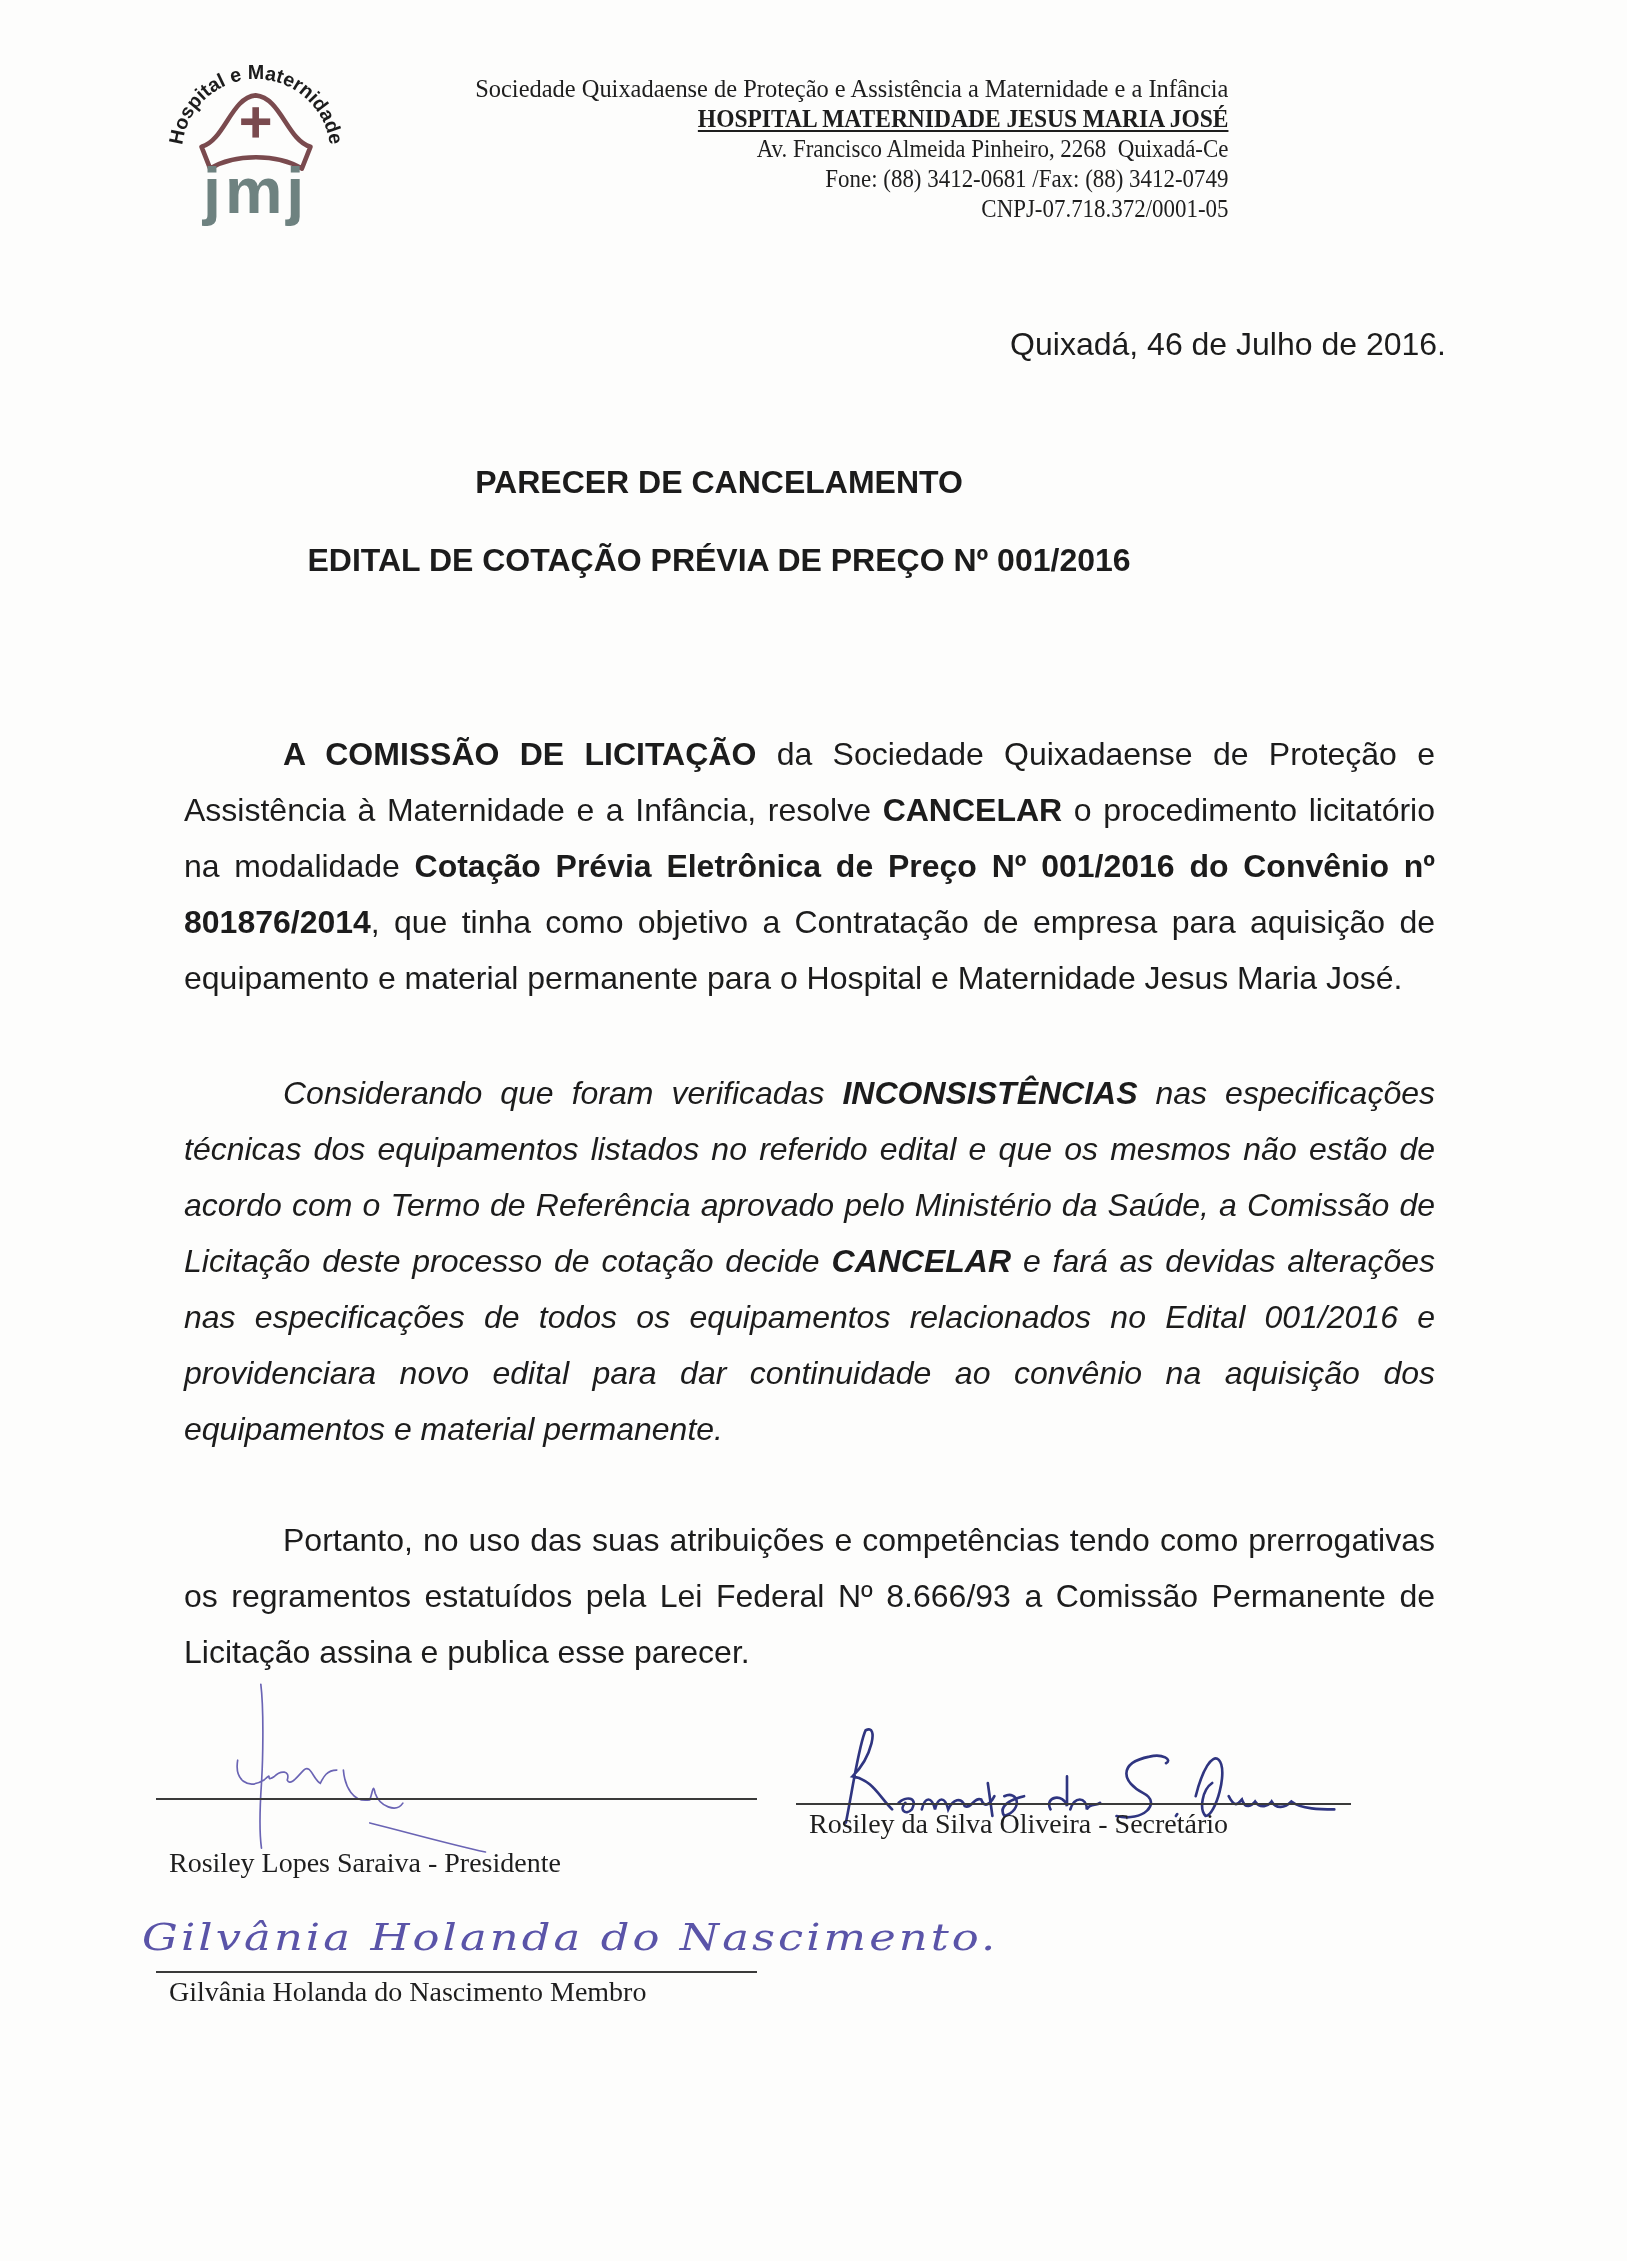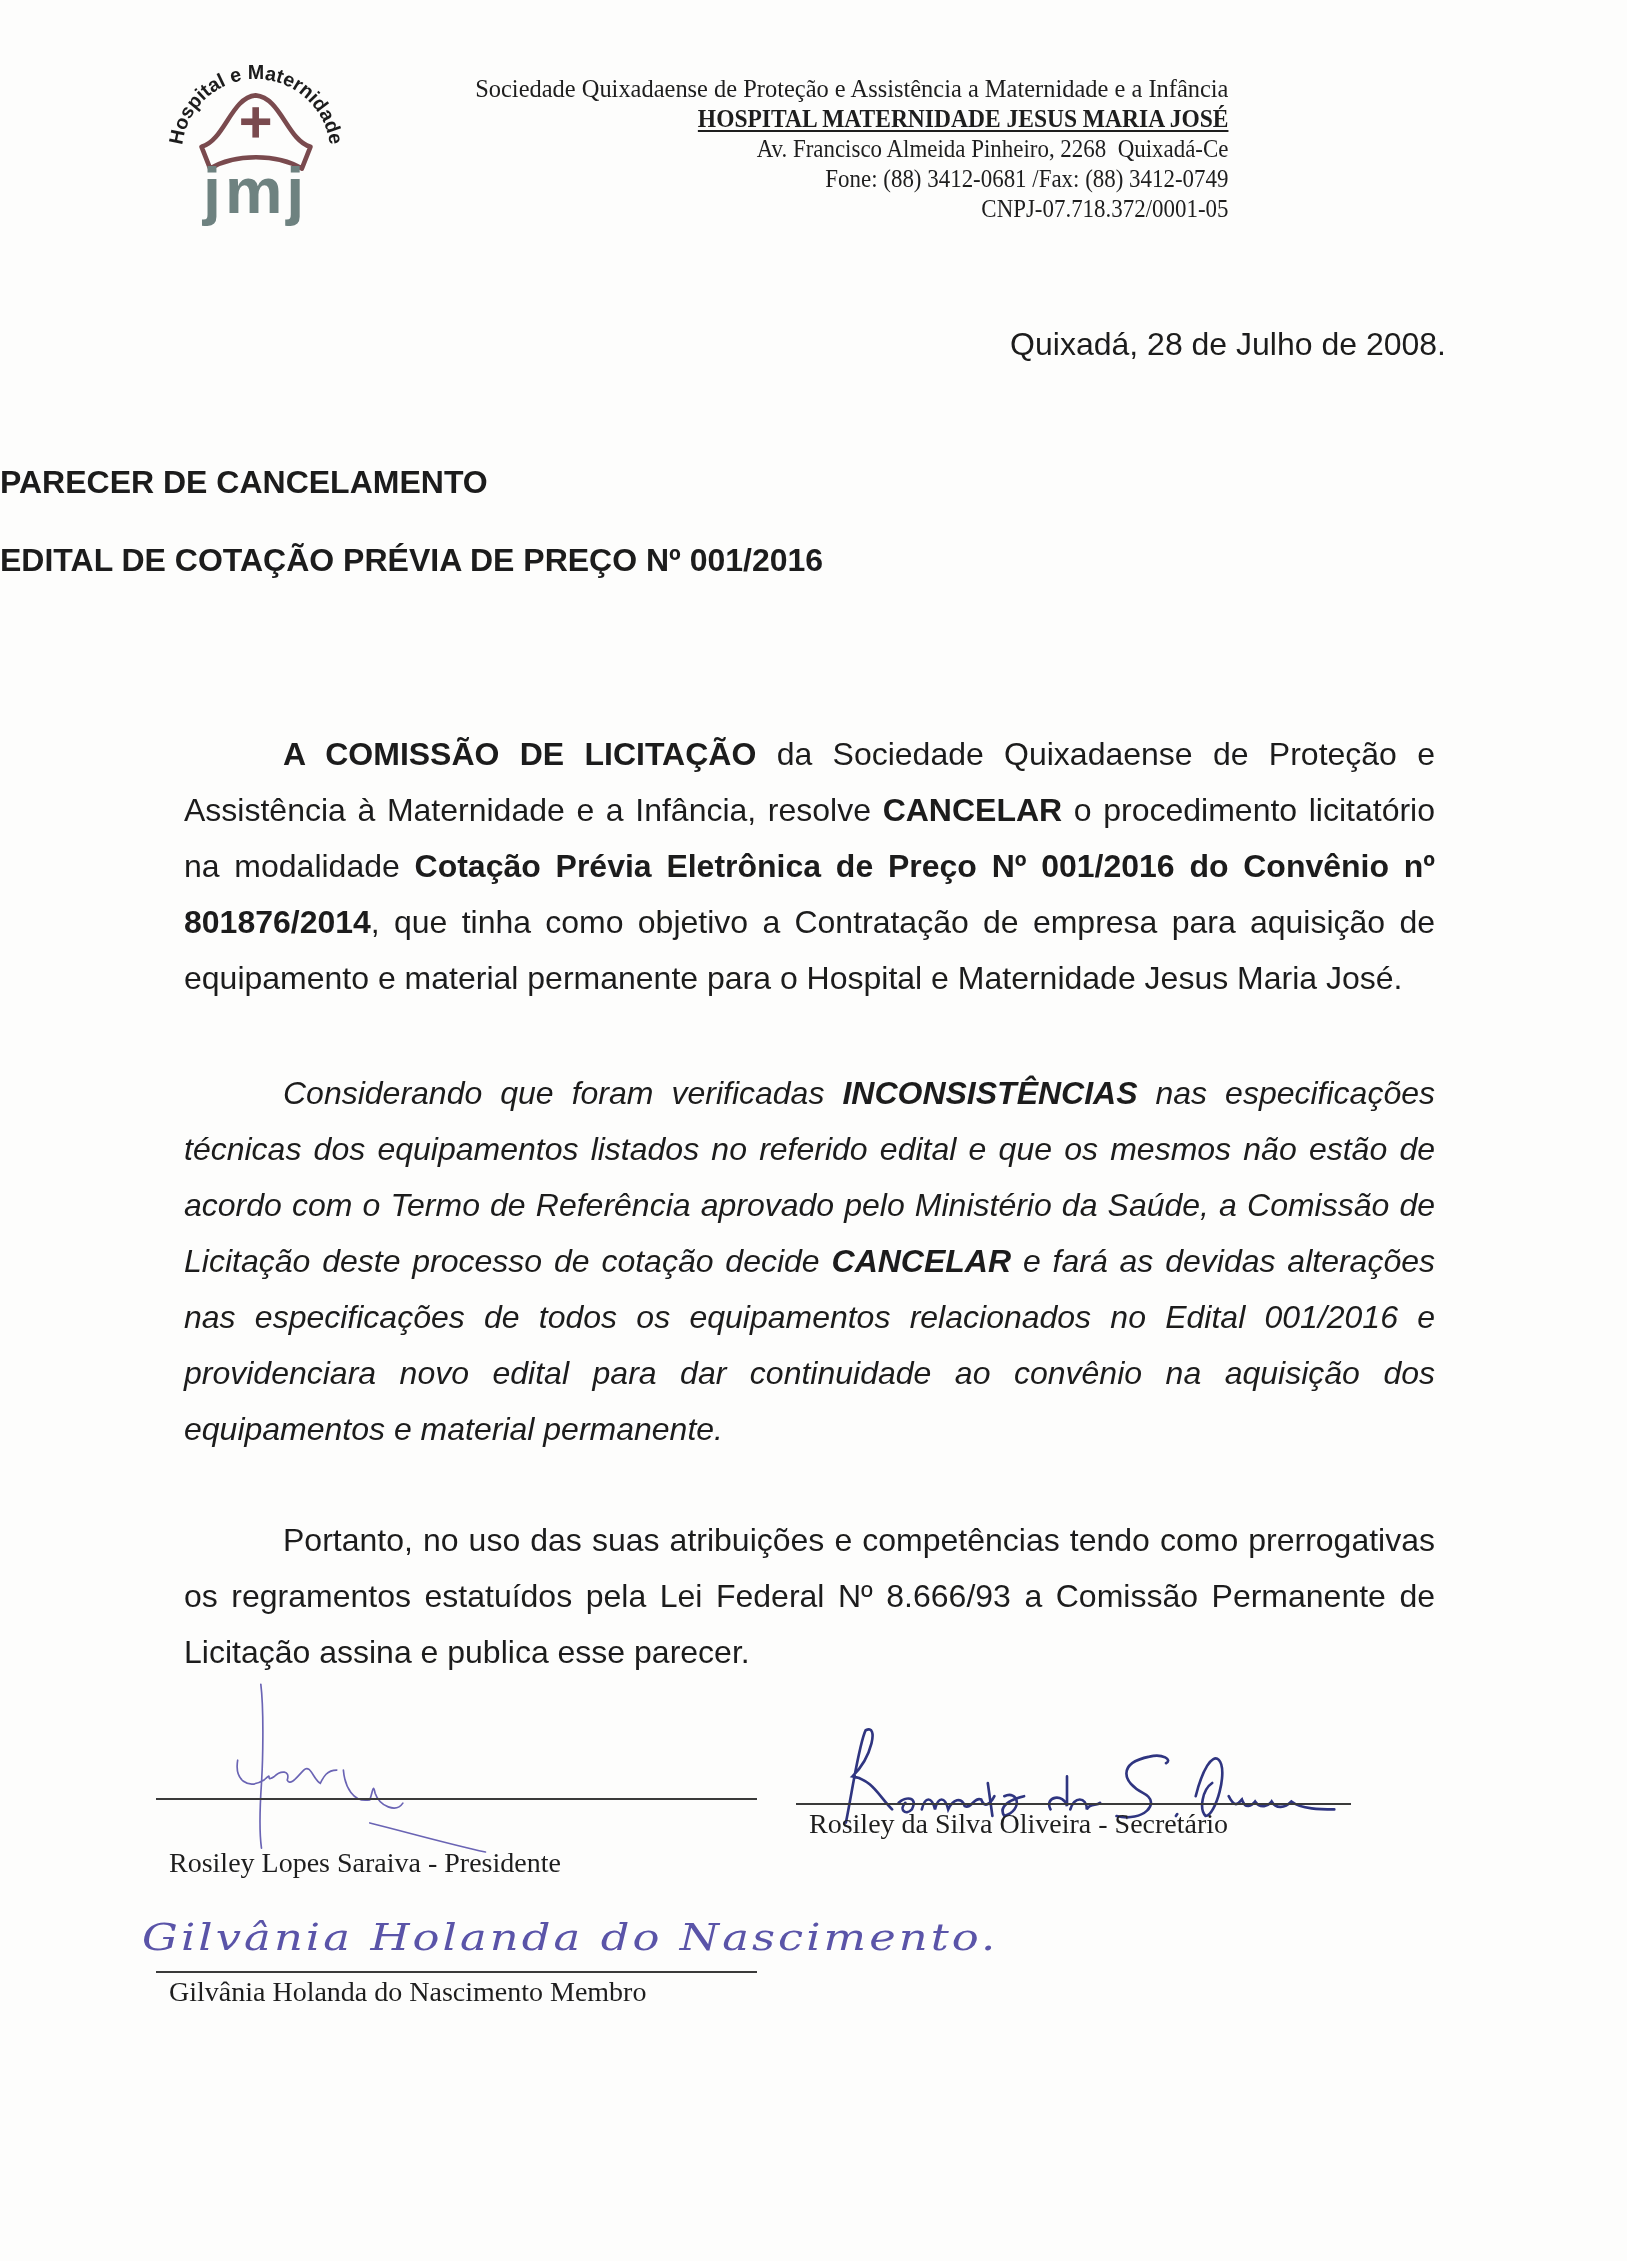--- a/index.html
+++ b/index.html
@@ -17,21 +17,21 @@
   }
   .lh-line { font-size: 24.4px; line-height: 30px; white-space: nowrap; transform: scaleX(0.94); transform-origin: center; }
   .lh-line.org { font-size: 26px; }
   .lh-line.hospital { font-weight: bold; text-decoration: underline; text-decoration-thickness: 2px; text-underline-offset: 3.3px; font-size: 25px; }
   
   .date {
     right: 181px; top: 326px; font-family: "Liberation Sans", sans-serif; font-size: 32px;
     white-space: nowrap;
   }
   
-  .titles { left: 0; width: 1438px; font-family: "Liberation Sans", sans-serif; font-weight: bold; font-size: 32px; }
+  .titles { left: 0; width: 1438px; text-align: center; font-family: "Liberation Sans", sans-serif; font-weight: bold; font-size: 32px; }
   .title-main { top: 464px; }
   .title-sub { top: 538px; line-height: 44px; }
   
   .body-text {
     left: 176px; width: 1267px; font-family: "Liberation Sans", sans-serif; font-size: 32px;
     line-height: 56px; text-align: justify; color: #1c1c1c;
   }
   .body-text p { margin: 8px; text-indent: 99px; }
   .p1 { top: 718px; }
   .p2 { top: 1057px; font-style: italic; }
@@ -64,21 +64,21 @@
 </div>
 
 <div class="abs letterhead">
   <div class="lh-line org">Sociedade Quixadaense de Proteção e Assistência a Maternidade e a Infância</div>
   <div class="lh-line hospital">HOSPITAL MATERNIDADE JESUS MARIA JOSÉ</div>
   <div class="lh-line" style="white-space:pre">Av. Francisco Almeida Pinheiro, 2268  Quixadá-Ce</div>
   <div class="lh-line">Fone: (88) 3412-0681 /Fax: (88) 3412-0749</div>
   <div class="lh-line">CNPJ-07.718.372/0001-05</div>
 </div>
 
-<div class="abs date">Quixadá, 28 de Julho de 2008.</div>
+<div class="abs date">Quixadá, 46 de Julho de 2016.</div>
 
 <div class="abs titles title-main">PARECER DE CANCELAMENTO</div>
 <div class="abs titles title-sub">
   <div>EDITAL DE COTAÇÃO PRÉVIA DE PREÇO Nº 001/2016</div>
 </div>
 
 <div class="abs body-text p1">
   <p><b>A COMISSÃO DE LICITAÇÃO</b><span> da Sociedade Quixadaense de Proteção e Assistência à Maternidade e a Infância, resolve </span><b>CANCELAR</b><span> o procedimento licitatório na modalidade </span><b>Cotação Prévia Eletrônica de Preço Nº 001/2016 do Convênio nº 801876/2014</b><span>, que tinha como objetivo a Contratação de empresa para aquisição de equipamento e material permanente para o Hospital e Maternidade Jesus Maria José.</span></p>
 </div>
 

